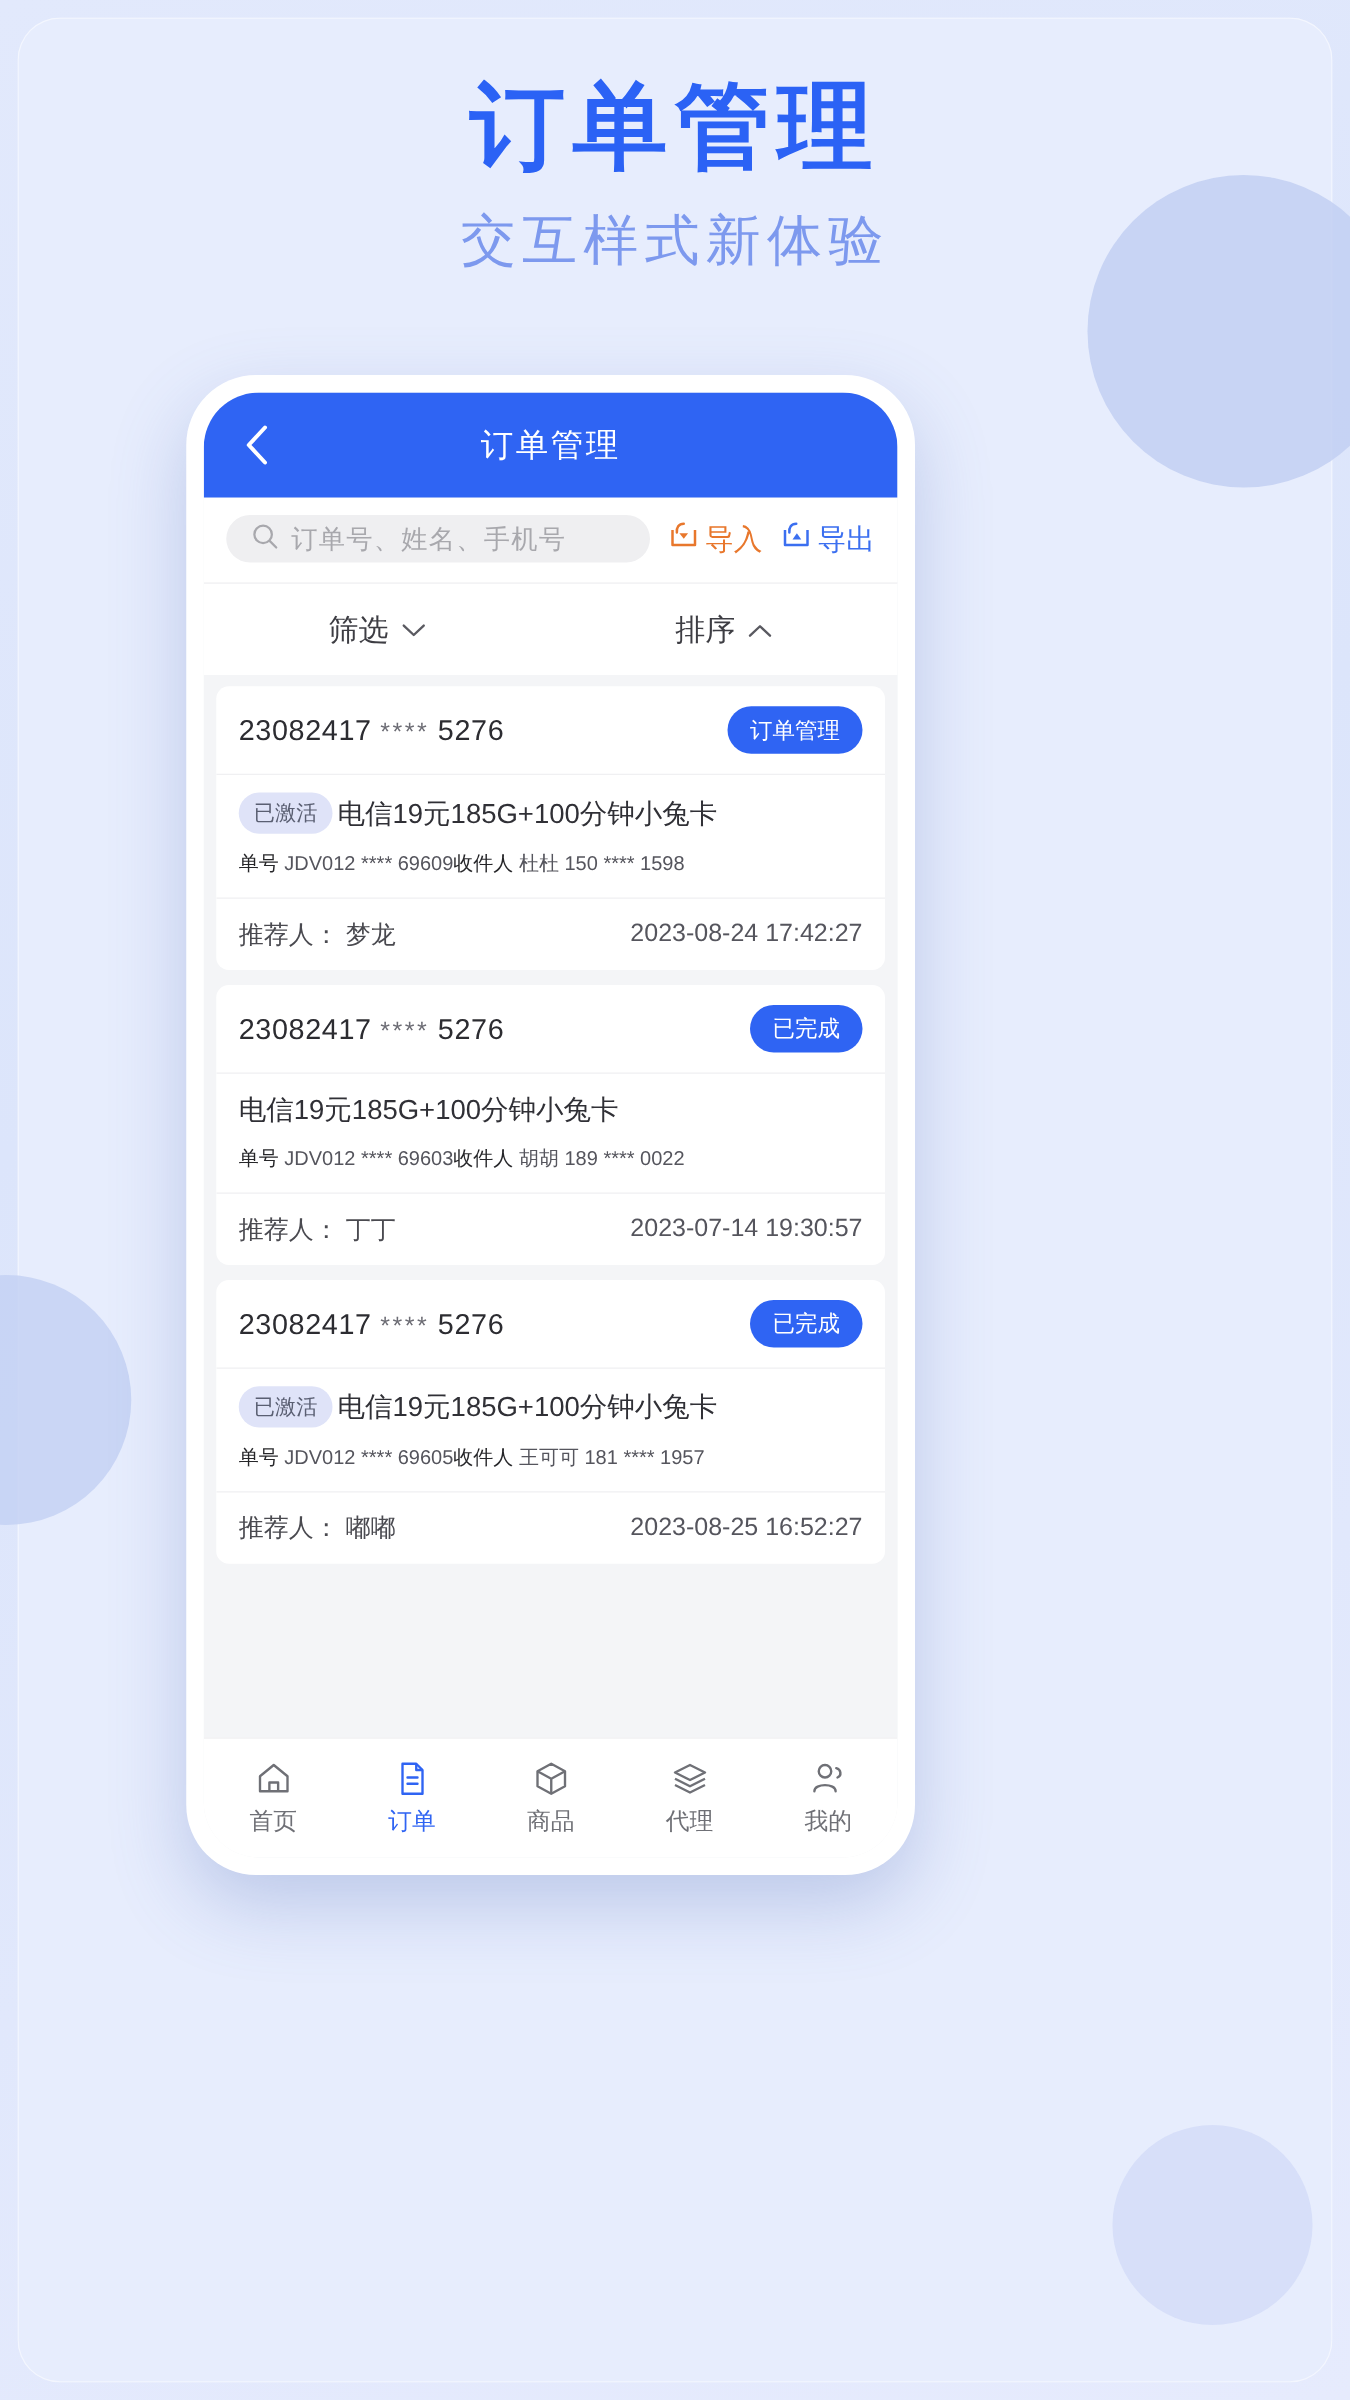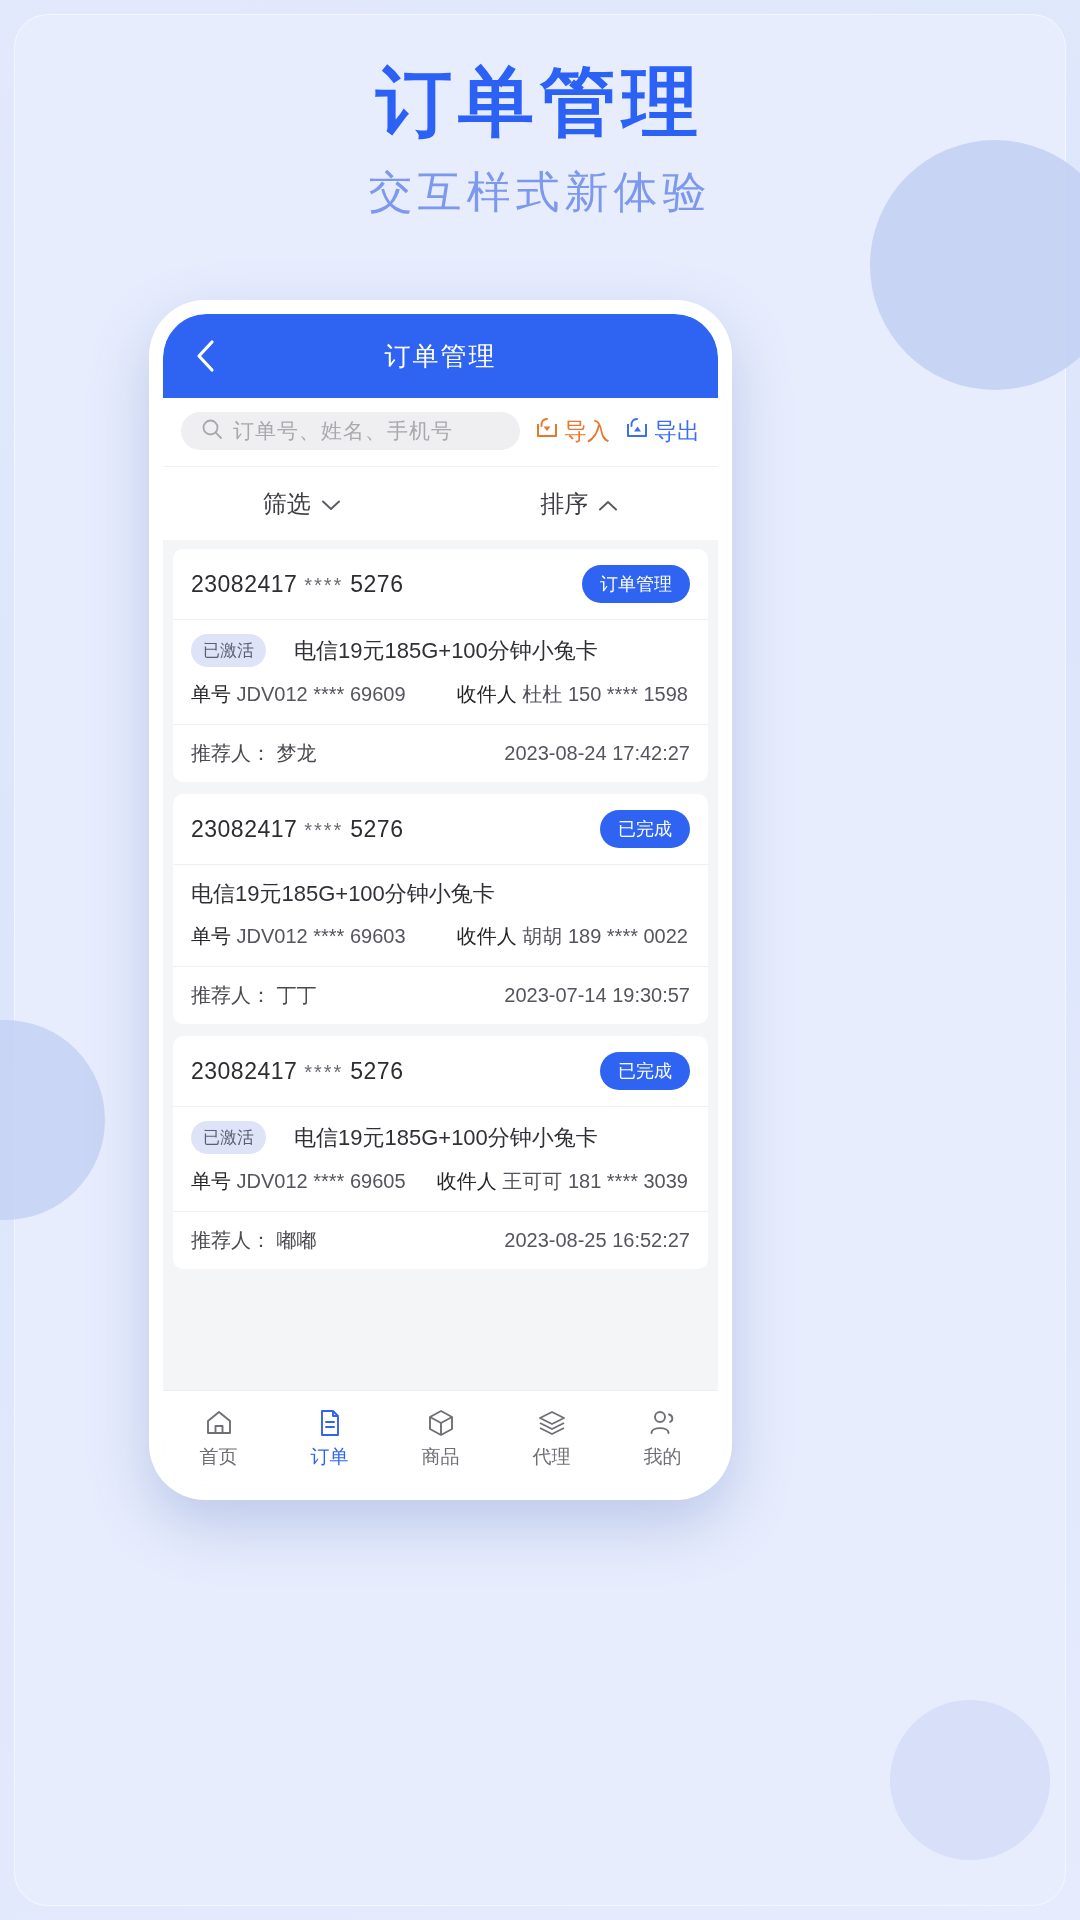--- a/index.html
+++ b/index.html
@@ -152,32 +152,32 @@
     border-radius:22px;
     padding:7px 18px;
     white-space:nowrap;
     cursor:pointer;
   }
   .card-mid{
     padding:14px 18px 16px 18px;
     border-bottom:1px solid #f0f0f2;
   }
   .prod-row{
-    display:flex; align-items:center; gap:28px;
+    display:flex; align-items:center; gap:4px;
     margin-bottom:14px;
   }
   .tag-active{
     background:#dfe3f8; color:#5a5f72;
     font-size:17px; border-radius:18px;
     padding:5px 12px; white-space:nowrap;
   }
   .prod-name{ font-size:22px; color:#303036; }
   .meta-row{
-    display:flex; align-items:center; justify-content:space-between;
-    font-size:20px; color:#3b3b41;
+    display:flex; align-items:center; 
+    font-size:16px; color:#3b3b41;
     padding-right:2px;
   }
   .meta-row .lbl{ color:#262629; }
   .meta-row .val{ color:#55555d; }
   .card-bot{
     display:flex; align-items:center; justify-content:space-between;
     padding:15px 18px;
     font-size:20px; color:#4a4a50;
   }
   .card-bot .time{ color:#55555d; }
@@ -367,21 +367,21 @@
             <span class="tag-active">已激活</span>
             <span class="prod-name">电信19元185G+100分钟小兔卡</span>
           </div>
           <div class="meta-row">
             <span>
               <span class="lbl">单号</span>
               <span class="val">JDV012 **** 69605</span>
             </span>
             <span>
               <span class="lbl">收件人</span>
-              <span class="val">王可可 181 **** 3039</span>
+              <span class="val">王可可 181 **** 1957</span>
             </span>
           </div>
         </div>
         <div class="card-bot">
           <span>
             <span>推荐人：</span>
             <span>嘟嘟</span>
           </span>
           <span class="time">2023-08-25 16:52:27</span>
         </div>

